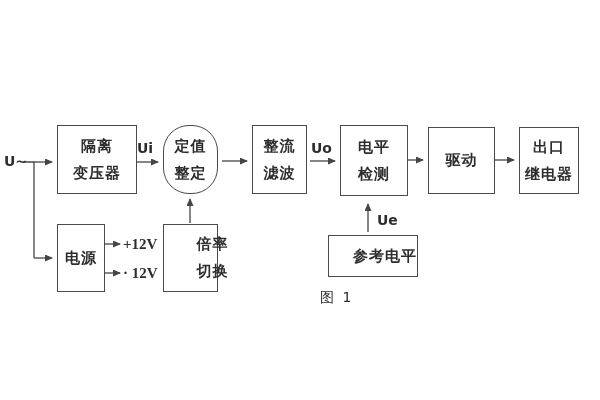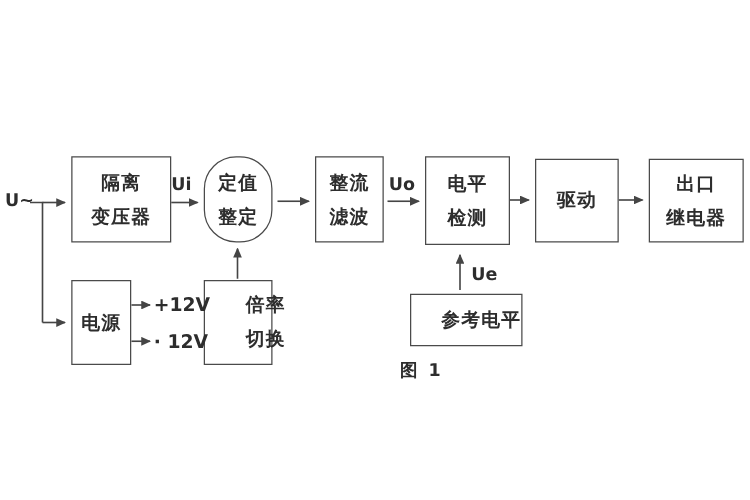--- a/index.html
+++ b/index.html
@@ -41,30 +41,30 @@
     white-space: nowrap;
   }
   .lbl {
     position: absolute;
     font-size: 14px;
     font-weight: 700;
     color: #2d2d2d;
     white-space: nowrap;
     line-height: 1;
   }
-  .lbl.rail { font-weight: 600; font-size: 15px; }
-  .lbl.caption { font-weight: 700; letter-spacing: 2px; padding-left: 35px; }
+  .lbl.rail { font-weight: 600; font-size: 15px; font-family: Liberation Serif, serif; }
+  .lbl.caption { font-weight: 400; letter-spacing: 2px; padding-left: 35px; }
 
   
   #blk-isolation   { left: 57px;  top: 125px; width: 80px; height: 69px; }
   #blk-setpoint    { left: 163px; top: 125px; width: 55px; height: 69px; border-radius: 26px; }
   #blk-rectifier   { left: 252px; top: 125px; width: 55px; height: 69px; }
   #blk-level       { left: 340px; top: 125px; width: 68px; height: 71px; }
   #blk-driver      { left: 428px; top: 127px; width: 67px; height: 67px; }
-  #blk-relay       { left: 519px; top: 127px; width: 76px; height: 67px; }
+  #blk-relay       { left: 519px; top: 127px; width: 60px; height: 67px; }
   #blk-power       { left: 57px;  top: 224px; width: 48px; height: 68px; }
   #blk-ratio       { left: 163px; top: 224px; width: 55px; height: 68px; padding-left: 44px; }
   #blk-reference   { left: 328px; top: 235px; width: 90px; height: 42px; align-items: flex-end; }
 
   
   #lbl-source { left: 4px;   top: 154px; }
   #lbl-ui     { left: 137px; top: 141px; }
   #lbl-uo     { left: 311px; top: 141px; }
   #lbl-ue     { left: 377px; top: 213px; }
   #lbl-p12    { left: 123px; top: 237px; }

